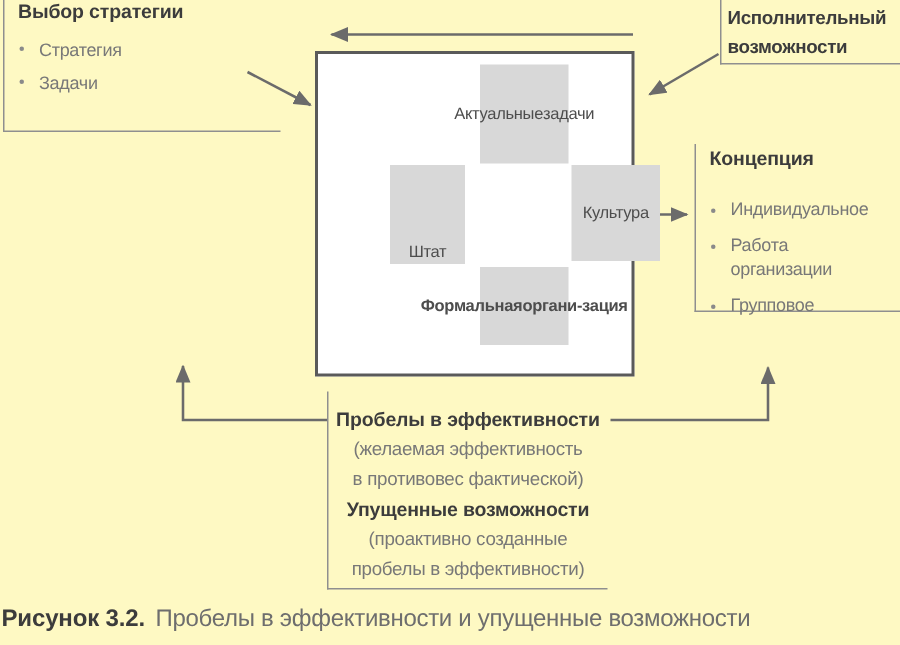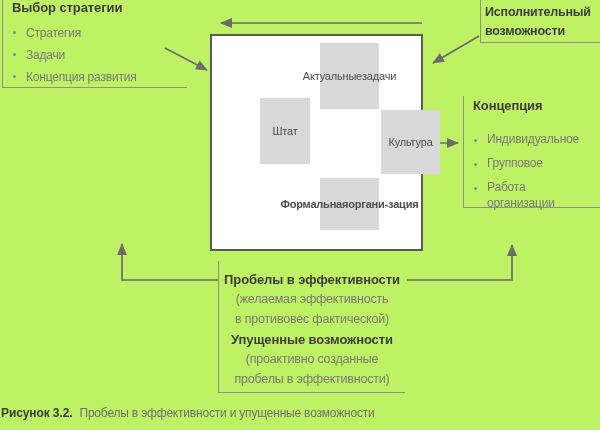--- a/index.html
+++ b/index.html
@@ -7,21 +7,21 @@
     --frame:#5a5a5a;
     --partial-border:#8f8f8f;
     --box-fill:#d8d8d8;
     --heading-text:#3c3c3c;
     --body-text:#787878;
     --box-text:#4d4d4d;
     --caption-text:#6e6e6e;
   }
   html,body{margin:0;padding:0;background:#fff;}
   #figure{
-    position:relative;width:600px;height:430px;background:#bef264;overflow:hidden;
+    position:relative;width:600px;height:430px;background:#fef9c3;overflow:hidden;
     font-family:"Liberation Sans","DejaVu Sans",sans-serif;
     letter-spacing:-0.2px;
   }
   #wires{position:absolute;left:0;top:0;width:600px;height:430px;pointer-events:none;}
   #wires line,#wires polyline{stroke:var(--line);fill:none;}
   #wires .arrow{stroke-width:1.7px;}
   #wires .thin{stroke-width:1.3px;}
   .panel{position:absolute;box-sizing:border-box;
     border-left:1.5px solid var(--partial-border);
     border-bottom:1.5px solid var(--partial-border);}
@@ -41,21 +41,21 @@
   #execution-box .dot{top:8px;margin-top:0;}
   #model-square{position:absolute;left:210px;top:34px;width:213px;height:217px;
     box-sizing:border-box;border:2px solid var(--frame);background:#fff;}
   .gray-box{position:absolute;background:var(--box-fill);color:var(--box-text);
     font-size:11px;line-height:15px;text-align:center;
     display:flex;flex-direction:row;align-items:center;justify-content:center;margin-left:33px;}
   #gaps-box{text-align:center;padding-top:9px;}
   .g-title{font-size:13px;font-weight:bold;color:var(--heading-text);line-height:19px;letter-spacing:-0.1px;}
   .g-sub{font-size:12.5px;color:var(--body-text);line-height:20px;}
   #gaps-box .g-title2{margin-top:1px;}
-  #caption{position:absolute;left:1px;top:403px;width:598px;font-size:12px;line-height:20px;color:var(--caption-text);}
+  #caption{position:absolute;left:1px;top:403px;width:598px;font-size:16px;line-height:20px;color:var(--caption-text);}
   #caption b{color:var(--heading-text);margin-right:7px;letter-spacing:-0.1px;}
 </style>
 </head>
 <body>
 
 <div id="figure">
 
   <svg id="wires" viewBox="0 0 600 430" xmlns="http://www.w3.org/2000/svg">
     <defs>
       <marker id="ah" viewBox="0 0 12 10" refX="11" refY="5" markerWidth="12" markerHeight="10" markerUnits="userSpaceOnUse" orient="auto">
@@ -82,58 +82,54 @@
     <div class="panel-title">Выбор стратегии</div>
     <ul>
       <li>
         <span class="dot"></span>
         <span>Стратегия</span>
       </li>
       <li>
         <span class="dot"></span>
         <span>Задачи</span>
       </li>
-      <li>
-        <span class="dot"></span>
-        <span>Концепция развития</span>
-      </li>
     </ul>
   </div>
 
   <div id="executive-box" class="panel" style="left:480px;top:0;width:120px;height:43px;">
     <div>Исполнительный</div>
     <div>возможности</div>
   </div>
 
   <div id="execution-box" class="panel" style="left:463px;top:96px;width:137px;height:112px;">
     <div class="panel-title">Концепция</div>
     <ul>
       <li>
         <span class="dot"></span>
         <span>Индивидуальное</span>
       </li>
       <li>
         <span class="dot"></span>
-        <span>Групповое</span>
+        <span>Работа организации</span>
       </li>
       <li>
         <span class="dot"></span>
-        <span>Работа организации</span>
+        <span>Групповое</span>
       </li>
     </ul>
   </div>
 
   <div id="model-square"></div>
 
   <div class="gray-box" style="left:287px;top:43px;width:59px;height:66px;">
     <div>Актуальные</div>
     <div>задачи</div>
   </div>
 
-  <div class="gray-box" style="left:227px;top:98px;width:50px;height:66px;">
+  <div class="gray-box" style="left:227px;top:110px;width:50px;height:66px;align-items:flex-end;">
     <div>Штат</div>
   </div>
 
   <div class="gray-box" style="left:348px;top:110px;width:59px;height:64px;">
     <div>Культура</div>
   </div>
 
   <div class="gray-box" style="left:287px;top:178px;width:59px;height:52px;font-weight:bold;">
     <div>Формальная</div>
     <div>органи-</div>

